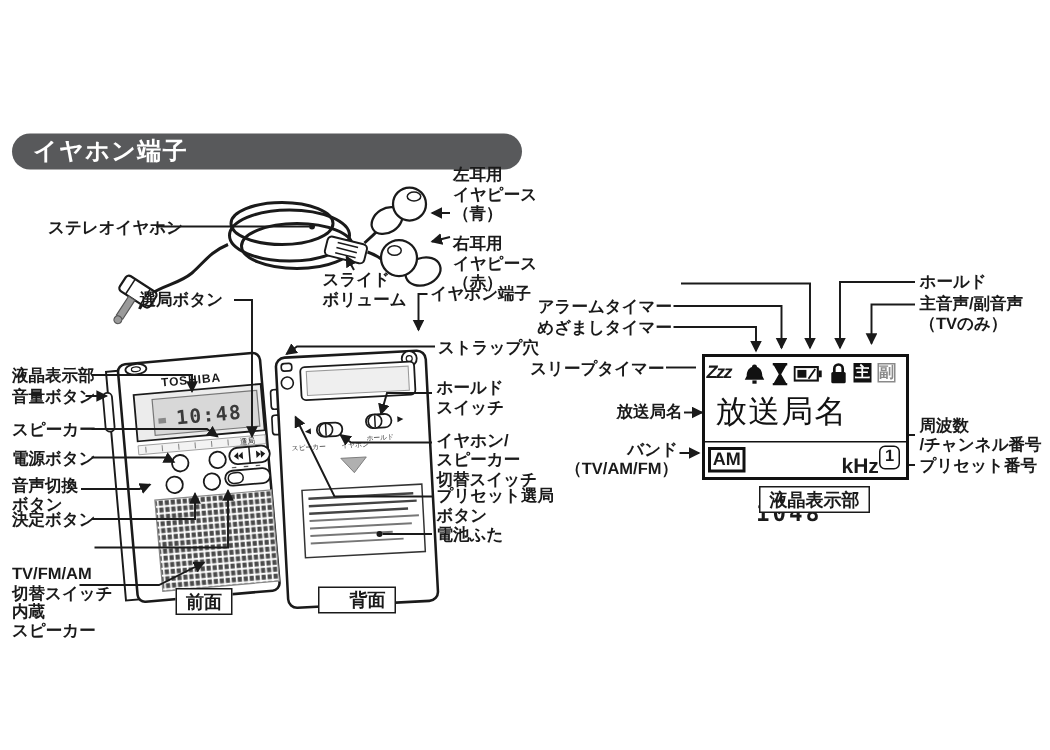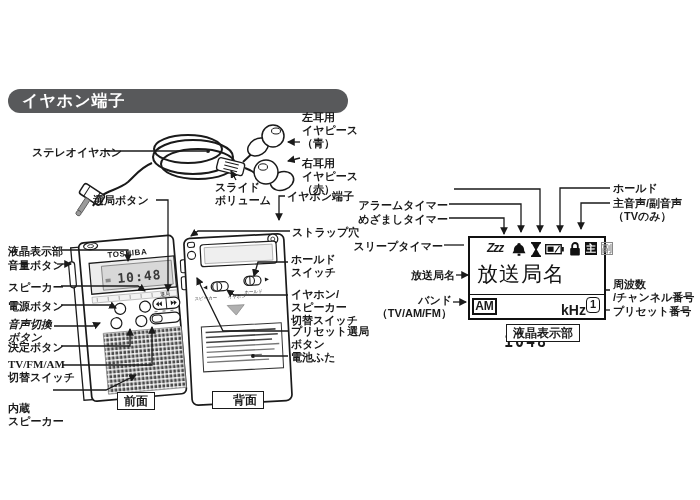--- a/index.html
+++ b/index.html
@@ -9,21 +9,21 @@
   .banner{position:absolute;left:8px;top:89px;width:340px;height:24px;background:#58595b;
           border-radius:12px;display:flex;align-items:center;}
   .banner span{color:#fff;font-weight:bold;font-size:16px;padding-left:14px;letter-spacing:1px;}
   .lbl{position:absolute;font-size:11px;font-weight:bold;line-height:1.2;white-space:pre-line;}
   .lbl.r{text-align:right;}
   .capbox{position:absolute;border:1.5px solid #1a1a1a;background:#fff;font-size:12px;
           font-weight:bold;padding:1px 6px;line-height:1.2;}
   
   .lcd{position:absolute;left:468px;top:236px;width:138px;height:84px;border:2px solid #111;
        background:#fff;box-sizing:border-box;}
-  .lcd .icons{position:absolute;left:16px;top:2px;width:156px;height:17px;text-decoration:underline;}
+  .lcd .icons{position:absolute;left:0;top:2px;width:156px;height:17px;text-decoration:underline;}
   .lcd .icons > *{position:absolute;}
   .zzz{font-weight:bold;font-style:italic;font-size:12px;letter-spacing:-1px;}
   .kanji-ic{display:inline-block;width:12px;height:13px;font-size:10px;font-weight:bold;
             text-align:center;line-height:13px;}
   .ic-main{background:#111;color:#fff;}
   .ic-sub{color:#8a8a8a;border:1.2px solid #8a8a8a;box-sizing:border-box;line-height:11px;}
   .lcd .station{position:absolute;left:7px;top:22px;font-size:21px;letter-spacing:1px;color:#111;}
   .lcd .divider{position:absolute;left:0;right:0;top:56px;border-top:1.5px solid #111;}
   .lcd .band{position:absolute;left:2px;top:60px;width:25px;height:17px;border:2px solid #111;
              box-sizing:border-box;font-size:12px;font-weight:bold;text-align:center;line-height:13px;}
@@ -217,24 +217,24 @@
   <div class="banner">
     <span>イヤホン端子</span>
   </div>
 
   <div class="lbl" style="left:32px;top:146px;">ステレオイヤホン</div>
   <div class="lbl" style="left:93px;top:194px;">選局ボタン</div>
   <div class="lbl" style="left:8px;top:245px;">液晶表示部</div>
   <div class="lbl" style="left:8px;top:259px;">音量ボタン</div>
   <div class="lbl" style="left:8px;top:281px;">スピーカー</div>
   <div class="lbl" style="left:8px;top:300px;">電源ボタン</div>
-  <div class="lbl" style="left:8px;top:318px;font-style:italic;">音声切換
+  <div class="lbl" style="left:8px;top:318px;">音声切換
 ボタン</div>
   <div class="lbl" style="left:8px;top:341px;">決定ボタン</div>
-  <div class="lbl" style="left:8px;top:358px;font-family:Liberation Serif, serif;">TV/FM/AM
+  <div class="lbl" style="left:8px;top:377px;">TV/FM/AM
 切替スイッチ</div>
   <div class="lbl" style="left:8px;top:383px;margin-top:19px;">内蔵
 スピーカー</div>
   <div class="lbl" style="left:302px;top:111px;">左耳用
 イヤピース
 （青）</div>
   <div class="lbl" style="left:302px;top:157px;">右耳用
 イヤピース
 （赤）</div>
   <div class="lbl" style="left:215px;top:181px;">スライド

